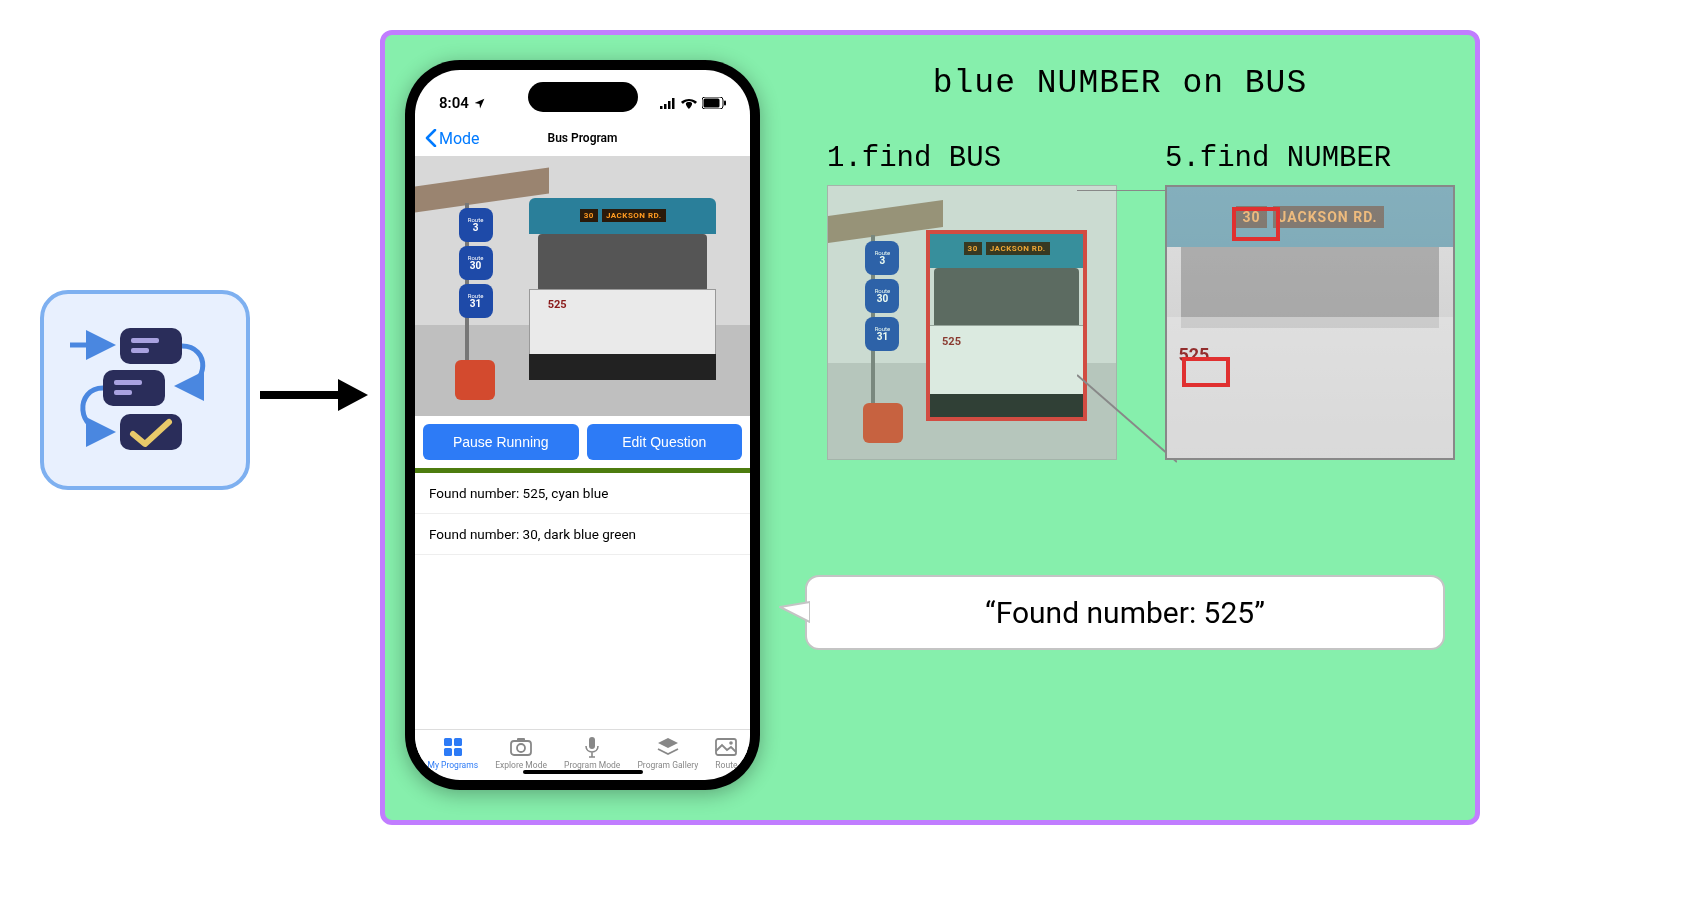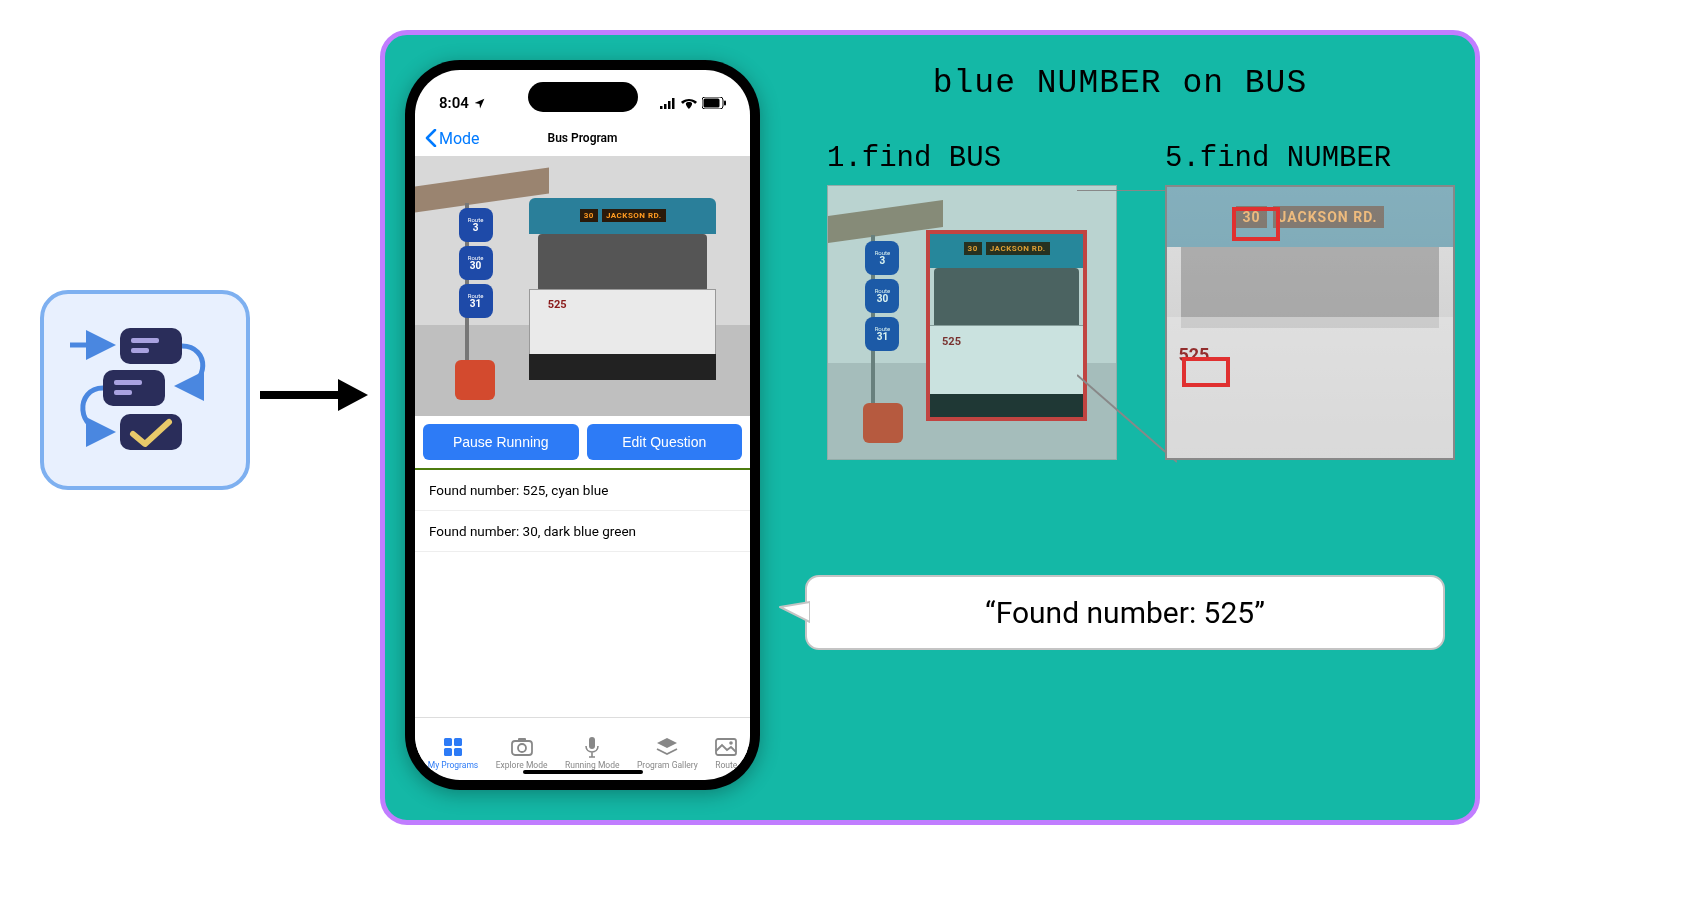--- a/index.html
+++ b/index.html
@@ -38,22 +38,22 @@
   .big-arrow svg { width: 100%; height: 100%; }
 
   
   .main-panel {
     position: absolute;
     left: 380px;
     top: 30px;
     width: 1100px;
     height: 795px;
     border: 5px solid #c17dff;
-    border-radius: 27px;
-    background: #14b8a6;
+    border-radius: 12px;
+    background: #86efac;
   }
 
   
   .phone {
     position: absolute;
     left: 20px;
     top: 25px;
     width: 355px;
     height: 730px;
     background: #000;
@@ -127,35 +127,35 @@
     flex: 1;
     background: #2d7bf6;
     color: #fff;
     border: none;
     border-radius: 6px;
     padding: 10px 0;
     font-size: 14px;
     font-weight: 500;
   }
 
-  .result-list { border-top: 2px solid #4d7c0f; }
+  .result-list { border-top: 5px solid #4d7c0f; }
   .result-row {
     padding: 12px 14px;
     font-size: 13.5px;
     border-bottom: 1px solid #eee;
   }
 
   .tab-bar {
     position: absolute;
     bottom: 10px;
     left: 0;
     right: 0;
     display: flex;
     justify-content: space-around;
-    padding: 18px 4px 0;
+    padding: 6px 4px 0;
     border-top: 1px solid #ddd;
     background: #fff;
   }
   .tab-item {
     display: flex;
     flex-direction: column;
     align-items: center;
     gap: 2px;
     color: #888;
     font-size: 8.5px;
@@ -412,21 +412,21 @@
             </div>
           <span>Explore Mode</span>
         </div>
         <div class="tab-item">
           <div class="tab-icon">
               <svg width="16" height="22" viewBox="0 0 16 22">
                 <rect x="5" y="1" width="6" height="12" rx="3" fill="currentColor"></rect>
                 <path d="M2,10 C2,14 5,16 8,16 C11,16 14,14 14,10 M8,16 L8,21 M5,21 L11,21" stroke="currentColor" stroke-width="1.6" fill="none"></path>
               </svg>
             </div>
-          <span>Running Mode</span>
+          <span>Program Mode</span>
         </div>
         <div class="tab-item">
           <div class="tab-icon">
               <svg width="22" height="20" viewBox="0 0 22 20">
                 <path d="M11,1 L21,6 L11,11 L1,6 Z" fill="currentColor"></path>
                 <path d="M1,12 L11,17 L21,12" stroke="currentColor" stroke-width="1.8" fill="none"></path>
               </svg>
             </div>
           <span>Program Gallery</span>
         </div>

